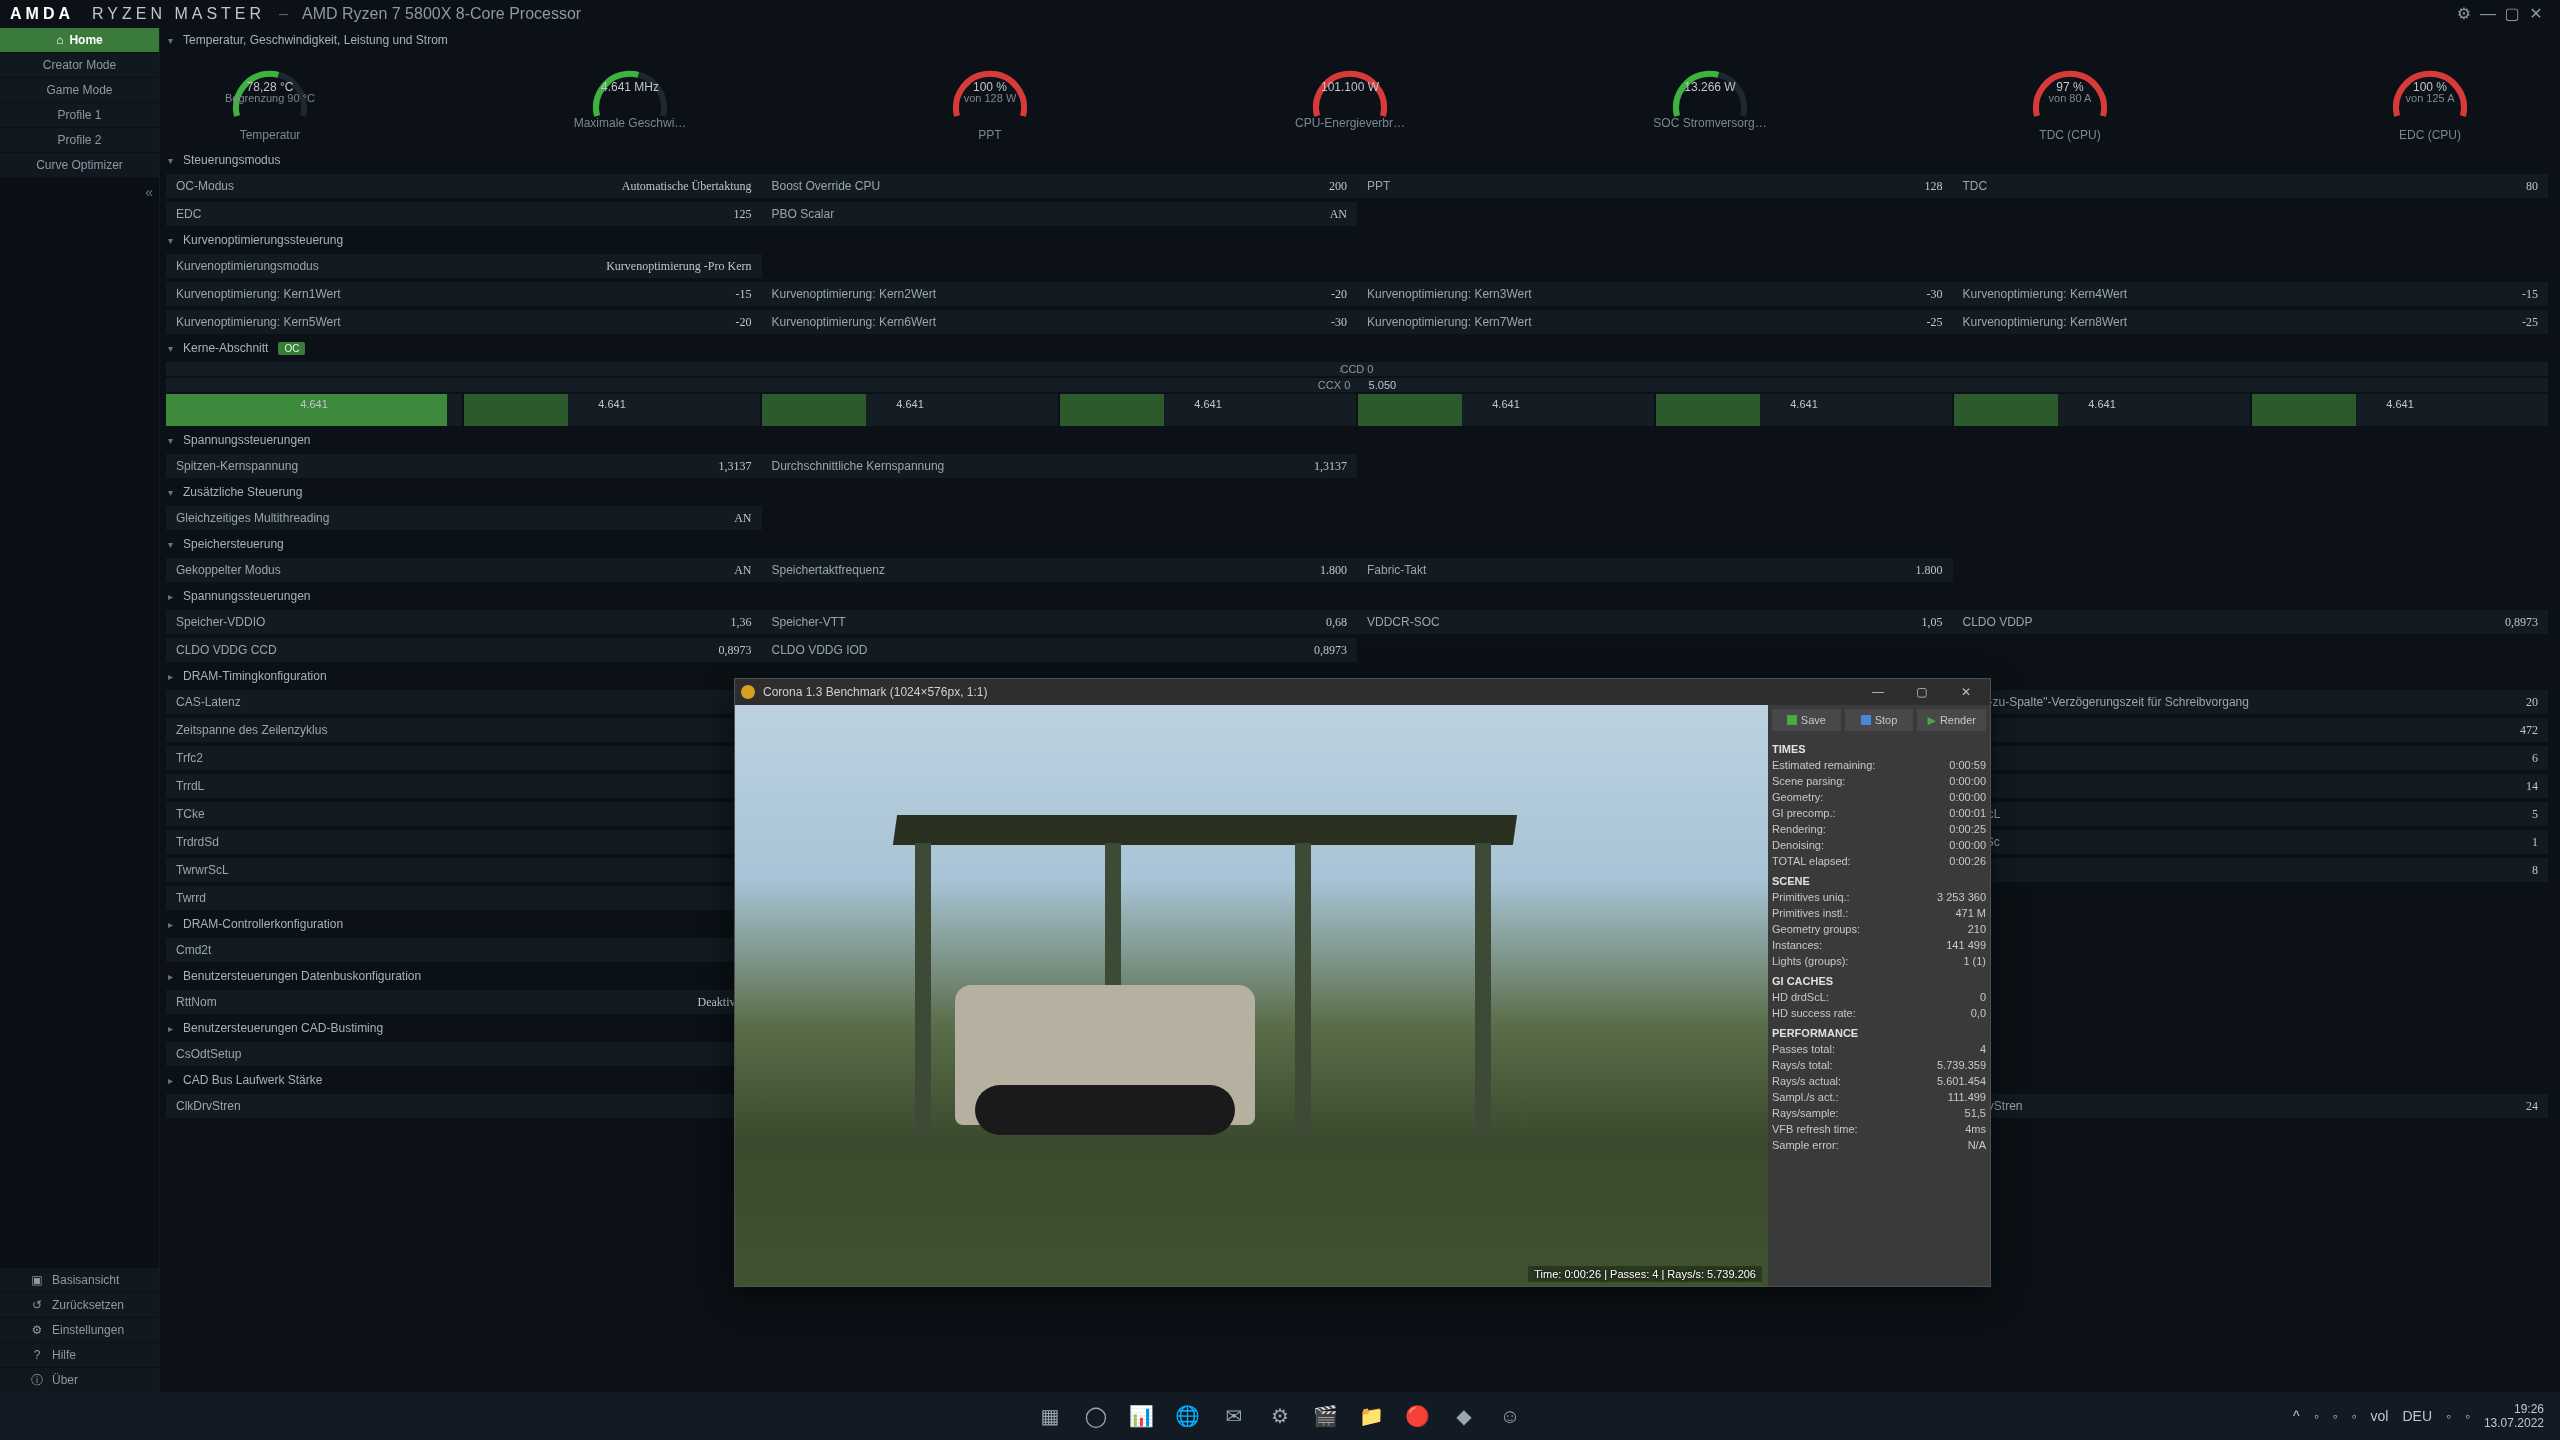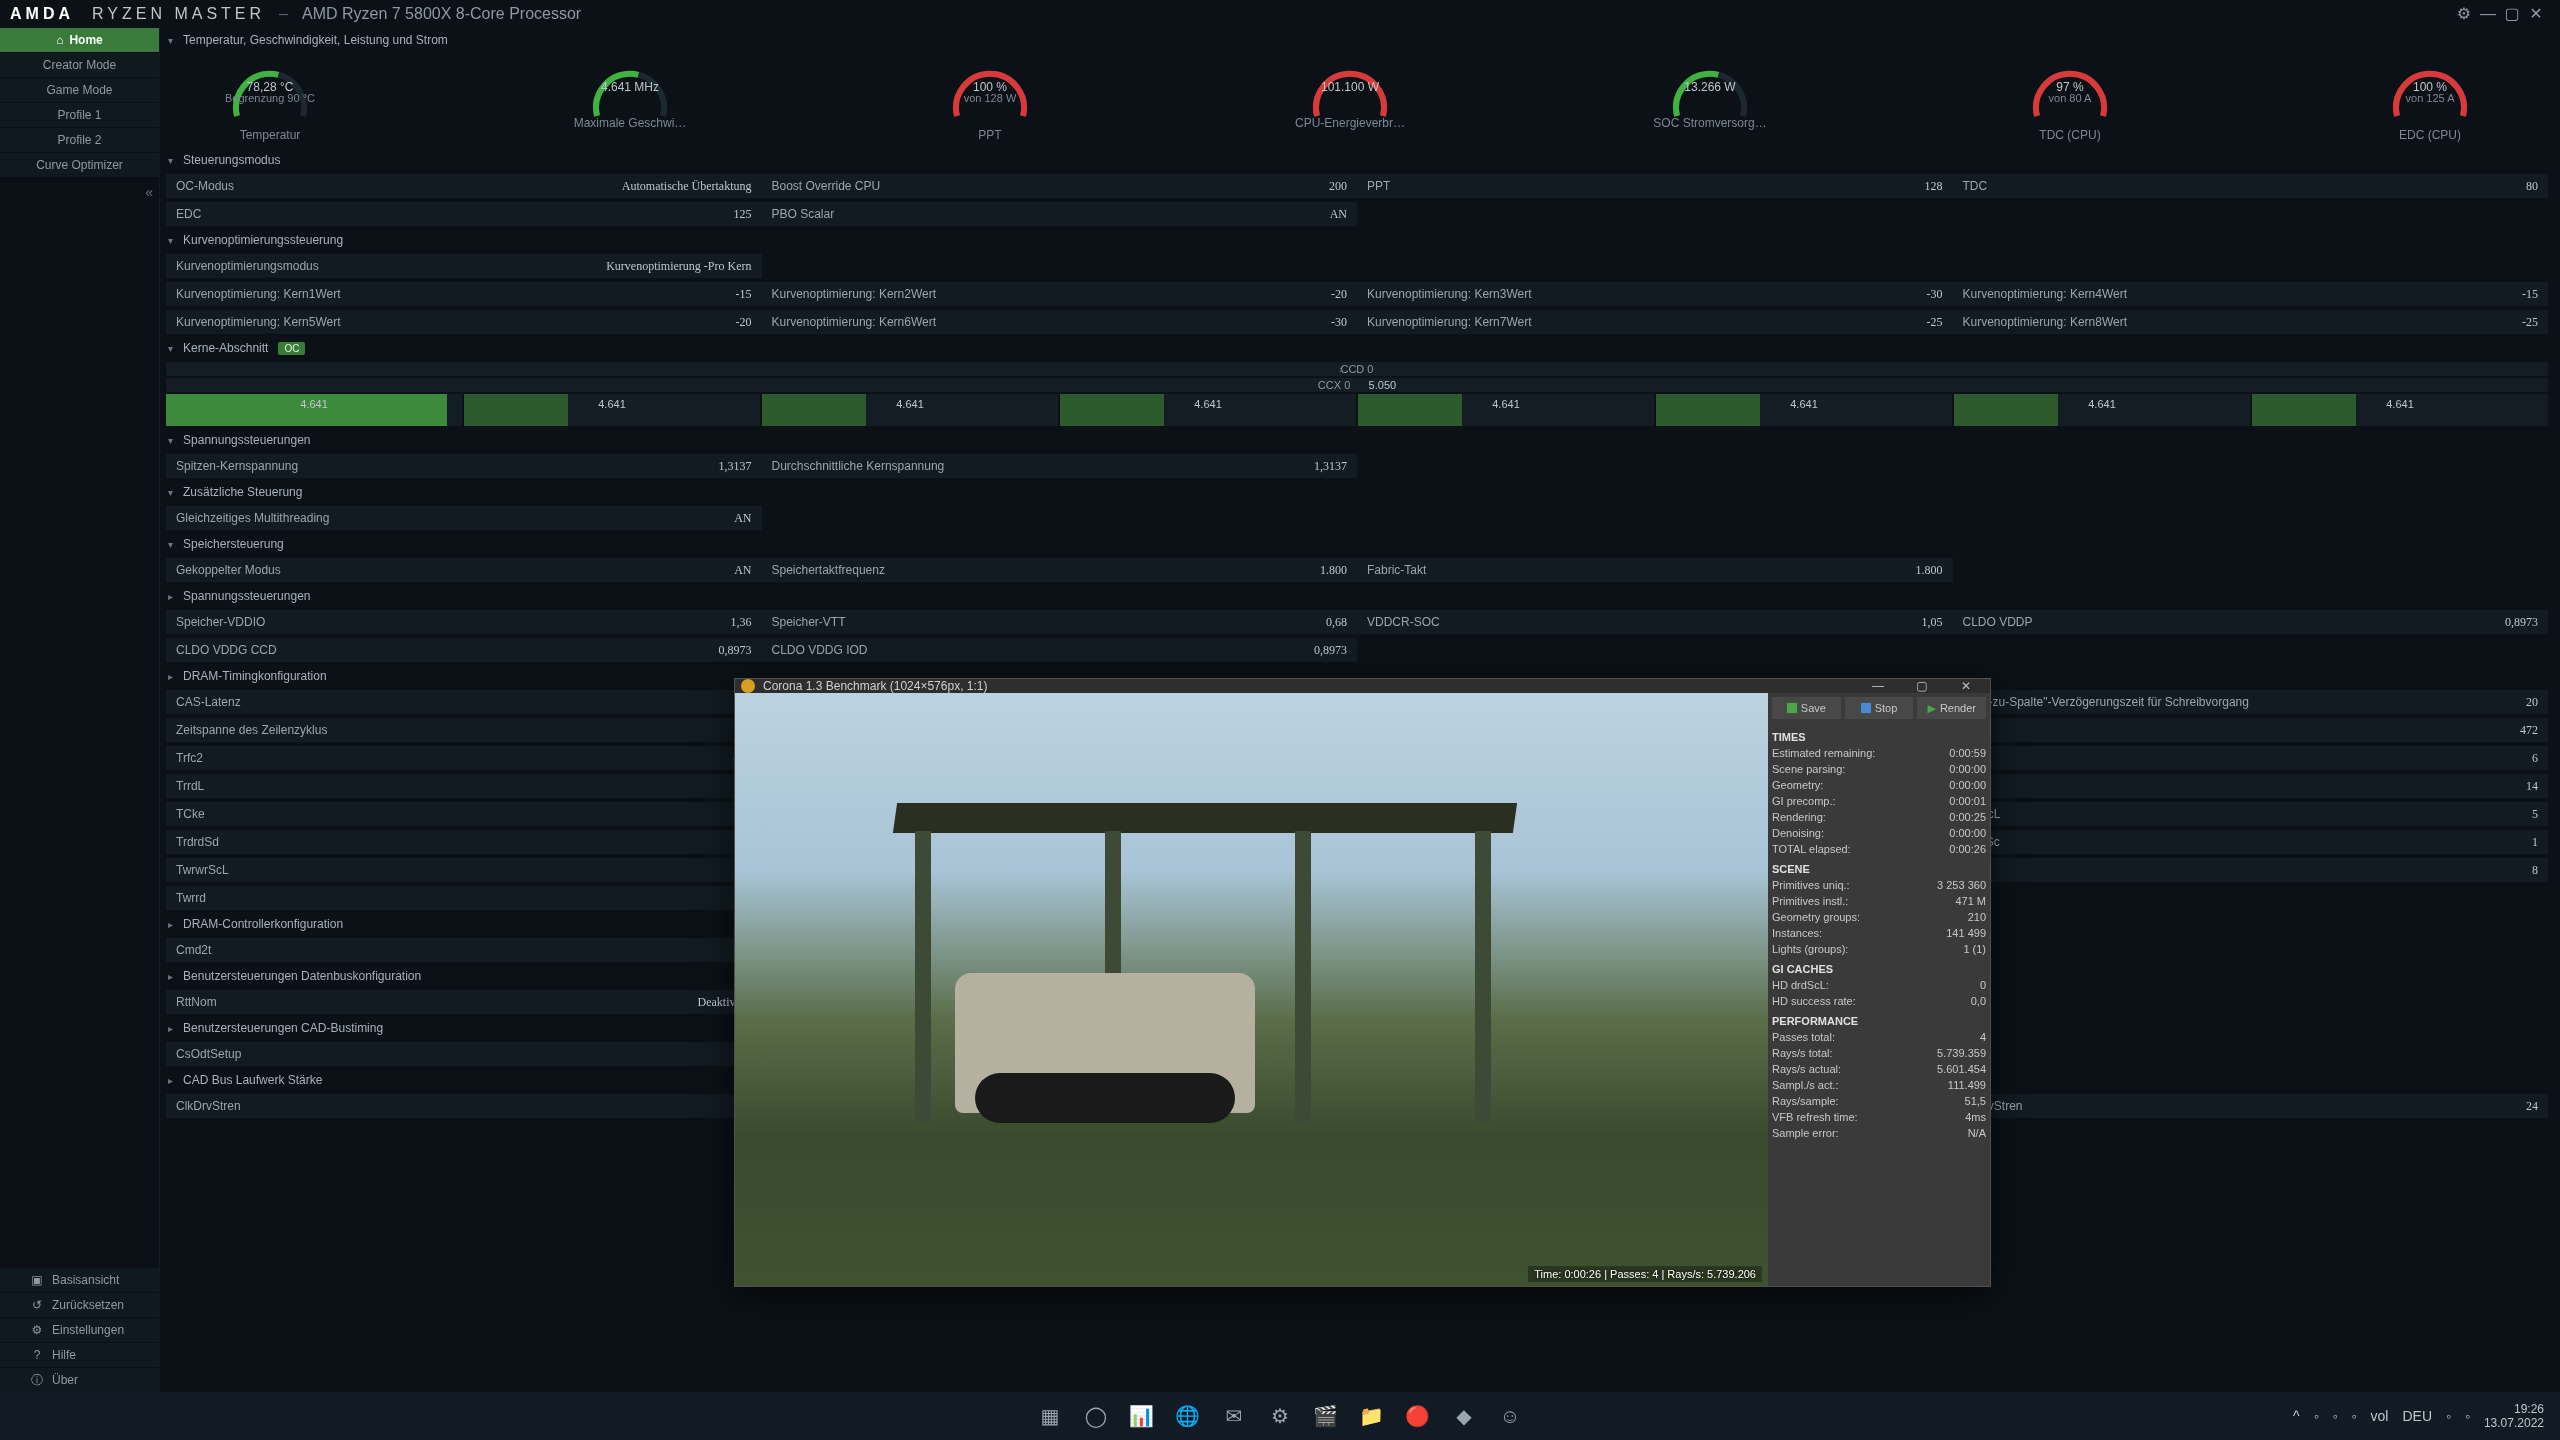--- a/index.html
+++ b/index.html
@@ -34,21 +34,21 @@
 .cell { flex:1; display:flex; align-items:center; height:24px; background:#121b22; padding:0 10px; font-size:12px; }
 .cell .v { margin-left:auto; color:#c0c6cb;font-family:Liberation Serif, serif; }
 .ccd-row { display:flex; flex-direction:column; padding:2px 6px; gap:2px; }
 .ccd-bar { height:14px; background:#141d24; text-align:center; font-size:11px; color:#8f99a1; line-height:14px; position:relative; }
 .ccd-bar .ex { position:absolute; left:50%; color:#6a7780; }
 .cores-row { display:flex; gap:2px; padding:0 6px 2px; }
 .core { flex:1; height:32px; background:linear-gradient(90deg,#2c5a2c 0%,#2c5a2c 35%,#141d24 35%); text-align:center; font-size:11px; line-height:20px; color:#c0c6cb; }
 .core.hi { background:linear-gradient(90deg,#3d8a3d 0%,#3d8a3d 95%,#141d24 95%); }
 
 #corona { position:absolute; left:734px; top:678px; width:1257px; height:609px; background:#3a3a3a; border:1px solid #505050; box-shadow:0 8px 30px rgba(0,0,0,.6); display:flex; flex-direction:column; }
-#corona-title { height:14px; background:#2e2e2e; display:flex; align-items:center; padding:0 6px; font-size:12px; color:#d0d0d0; gap:8px; }
+#corona-title { height:26px; background:#2e2e2e; display:flex; align-items:center; padding:0 6px; font-size:12px; color:#d0d0d0; gap:8px; }
 #corona-title .ic { width:14px; height:14px; background:#d8a020; border-radius:50%; }
 #corona-title .spacer { flex:1; }
 #corona-title .wb { width:36px; height:26px; line-height:26px; text-align:center; color:#c0c0c0; cursor:pointer; }
 #corona-body { flex:1; display:flex; }
 #render-view { flex:1; background:linear-gradient(180deg,#bcd2e0 0%,#a8c4d6 30%,#5a6e4a 55%,#3a4a2e 75%,#3e5230 100%); position:relative; overflow:hidden; }
 #render-status { position:absolute; right:6px; bottom:4px; font-size:11px; color:#fff; text-shadow:0 0 3px #000; background:rgba(0,0,0,.3); padding:2px 6px; }
 .shed { position:absolute; left:180px; top:110px; width:580px; height:320px; }
 .shed-roof { position:absolute; top:0; left:-20px; width:620px; height:30px; background:#2a3020; transform:skewX(-8deg); }
 .shed-pillar { position:absolute; width:16px; background:#3d4a35; top:28px; height:292px; }
 .vehicle { position:absolute; left:220px; top:280px; width:300px; height:140px; background:#b5b0a0; border-radius:16px 16px 8px 8px; }

